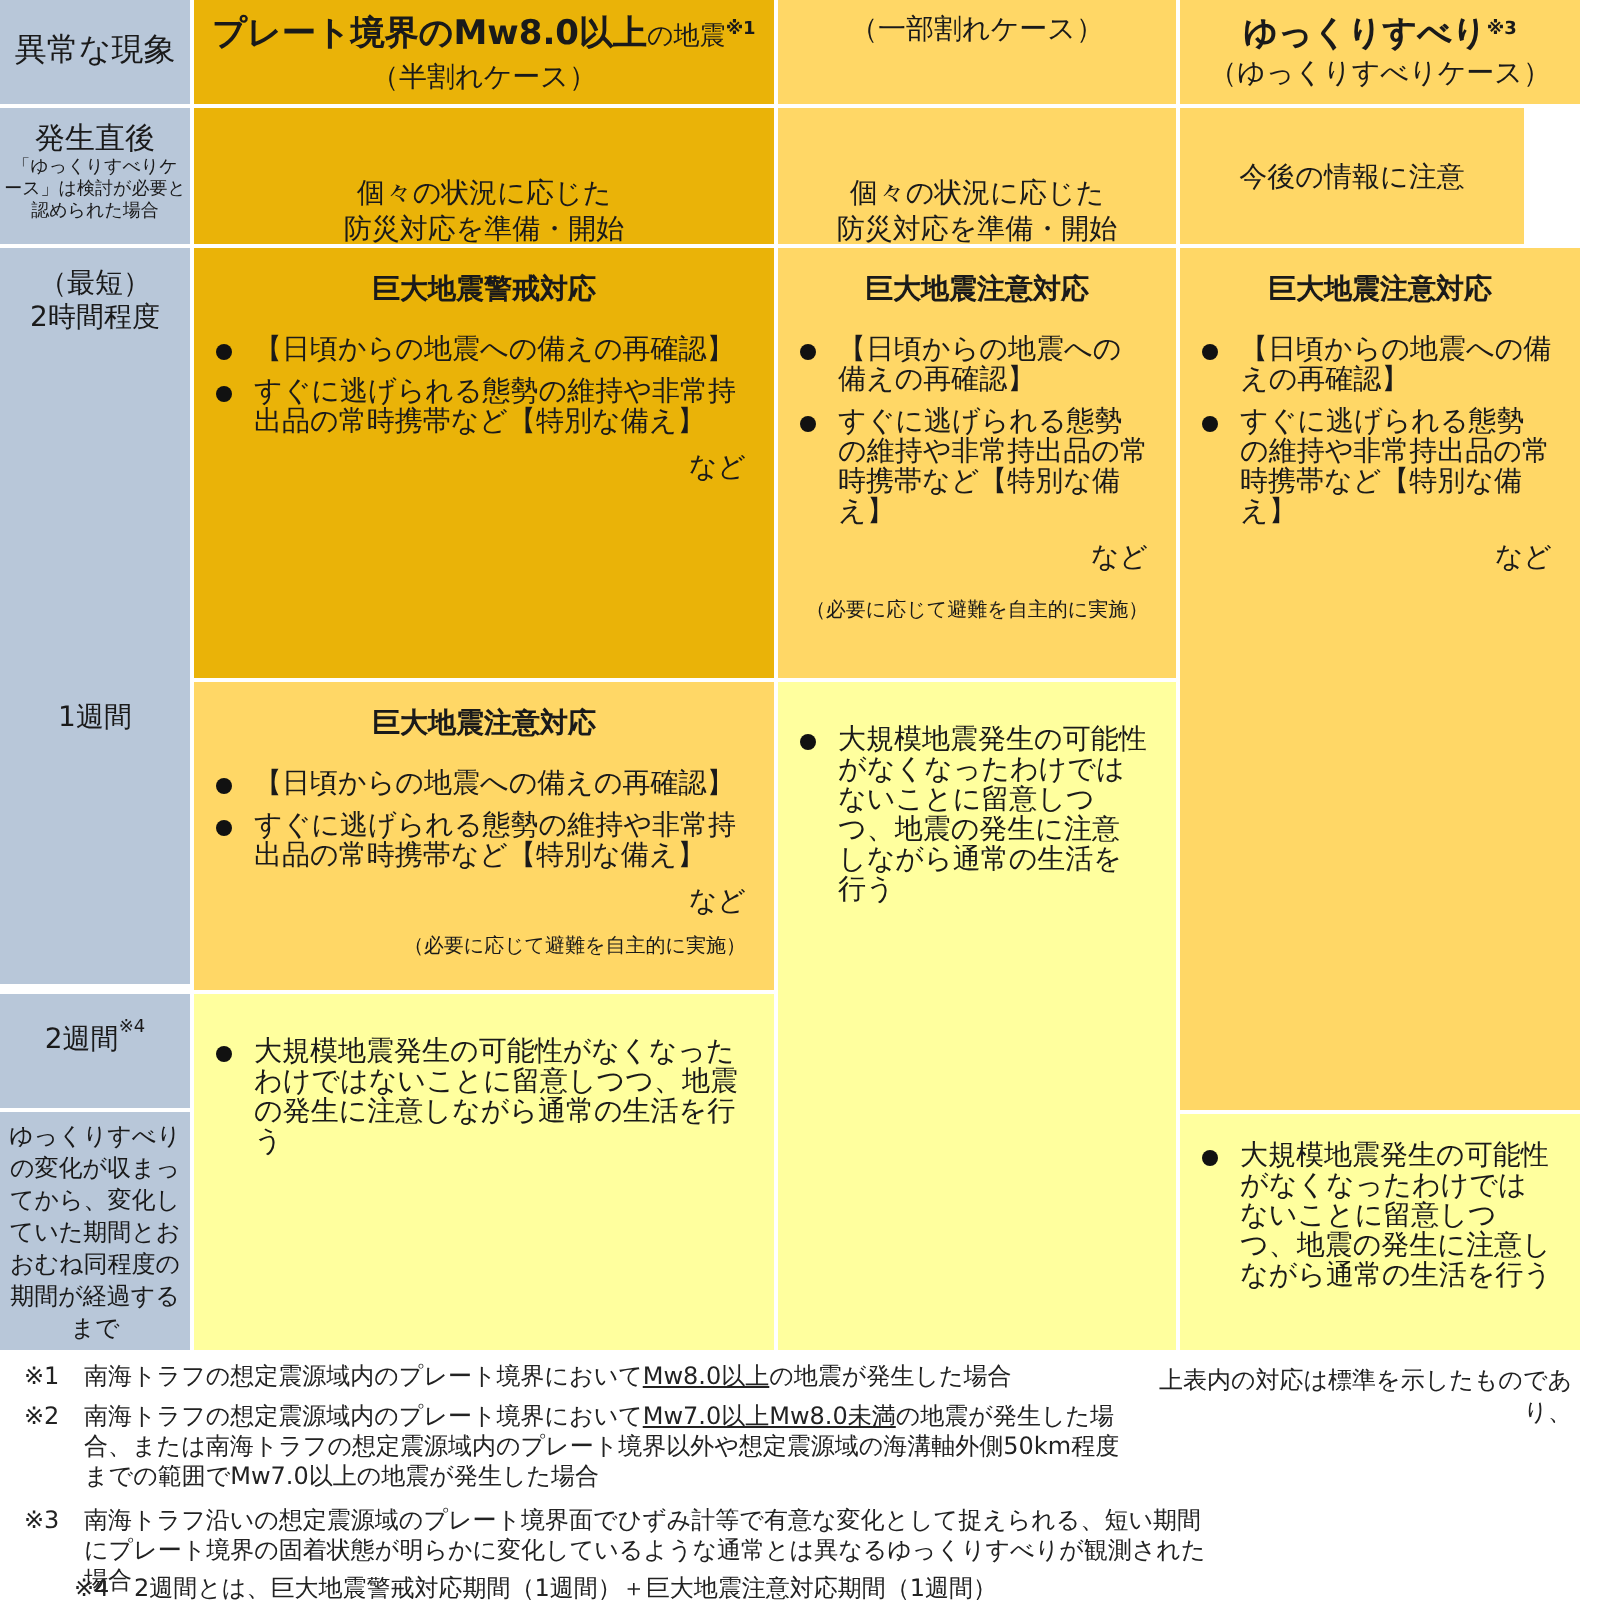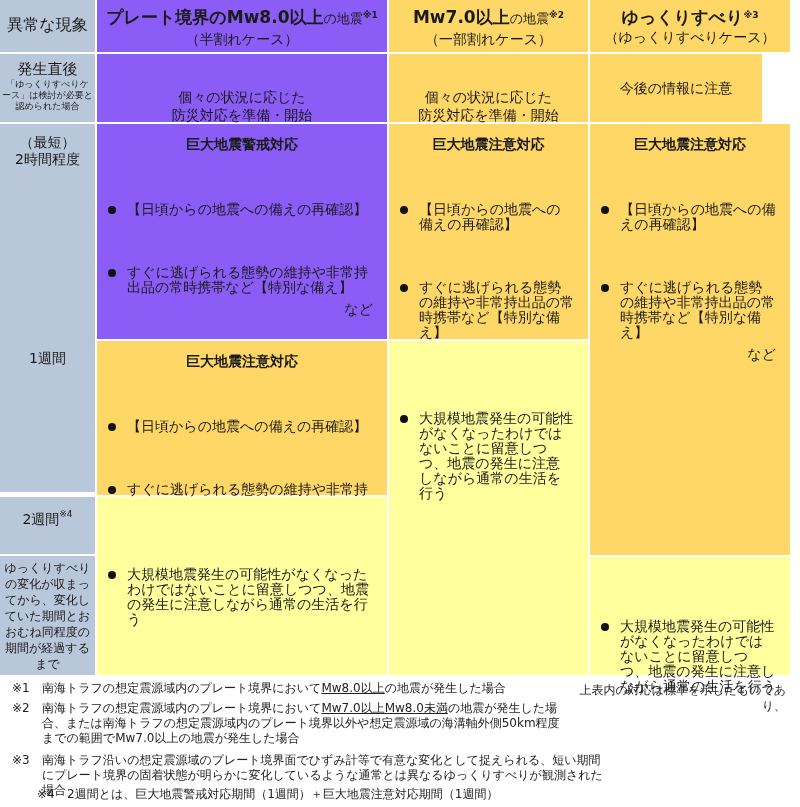--- a/index.html
+++ b/index.html
@@ -1,52 +1,49 @@
 <!DOCTYPE html>
 <html><head>
 <meta charset="utf-8">
 <style>
   html,body{margin:0;padding:0;background:#ffffff;}
   body{width:800px;height:807px;position:relative;overflow:hidden;font-family:"DejaVu Sans","Liberation Sans",sans-serif;color:#1a1a1a;}
   .cell{position:absolute;box-sizing:border-box;}
   .side{background:#b8c7d9;text-align:center;}
-  .pink{background:#8b5cf6;}
+  .pink{background:#eab308;}
   .orange{background:#ffd766;}
   .lightyellow{background:#ffff9e;}
   .hdr-title{font-weight:bold;font-size:17px;line-height:22px;}
   .hdr-small{font-size:13px;font-weight:normal;}
   .hdr-sub{font-size:14px;line-height:18px;}
   sup.note{font-size:9px;vertical-align:top;position:relative;top:-2px;}
   .center{text-align:center;}
   .section-title{text-align:center;font-weight:bold;font-size:14px;margin-top:12px;margin-bottom:14px;}
   ul.bul{list-style:none;margin:0;padding:0 14px 0 30px;}
-  ul.bul li{position:relative;font-size:14px;line-height:15px;margin-bottom:6px;margin-top:48px;}
+  ul.bul li{position:relative;font-size:14px;line-height:15px;margin-bottom:6px;}
   ul.bul li::before{content:"";position:absolute;left:-19px;top:4px;width:8px;height:8px;border-radius:50%;background:#111;}
   .nado{text-align:right;font-size:14px;padding-right:14px;margin-top:6px;}
   .paren{text-align:center;font-size:10px;margin-top:10px;}
   .footnote{position:absolute;font-size:12px;line-height:15px;color:#222;}
   .fn-mark{display:inline-block;width:30px;}
   .u{text-decoration:underline;}
 </style>
 </head>
 <body>
 
 <div class="cell side" style="left:0;top:0;width:95px;height:52px;padding-top:15px;font-size:16px;">
   <span>異常な現象</span>
 </div>
 <div class="cell pink center" style="left:97px;top:0;width:290px;height:52px;padding-top:6px;">
   <div class="hdr-title">
     <span>プレート境界のMw8.0以上</span><span class="hdr-small">の地震</span><sup class="note">※1</sup>
   </div>
   <div class="hdr-sub">（半割れケース）</div>
 </div>
 <div class="cell orange center" style="left:389px;top:0;width:199px;height:52px;padding-top:6px;">
-  <div class="hdr-title">
-    <span>Mw7.0以上</span><span class="hdr-small">の地震</span><sup class="note">※2</sup>
-  </div>
   <div class="hdr-sub">（一部割れケース）</div>
 </div>
 <div class="cell orange center" style="left:590px;top:0;width:200px;height:52px;padding-top:6px;">
   <div class="hdr-title">
     <span>ゆっくりすべり</span><sup class="note">※3</sup>
   </div>
   <div class="hdr-sub">（ゆっくりすべりケース）</div>
 </div>
 
 <div class="cell side" style="left:0;top:54px;width:95px;height:68px;padding-top:6px;">

